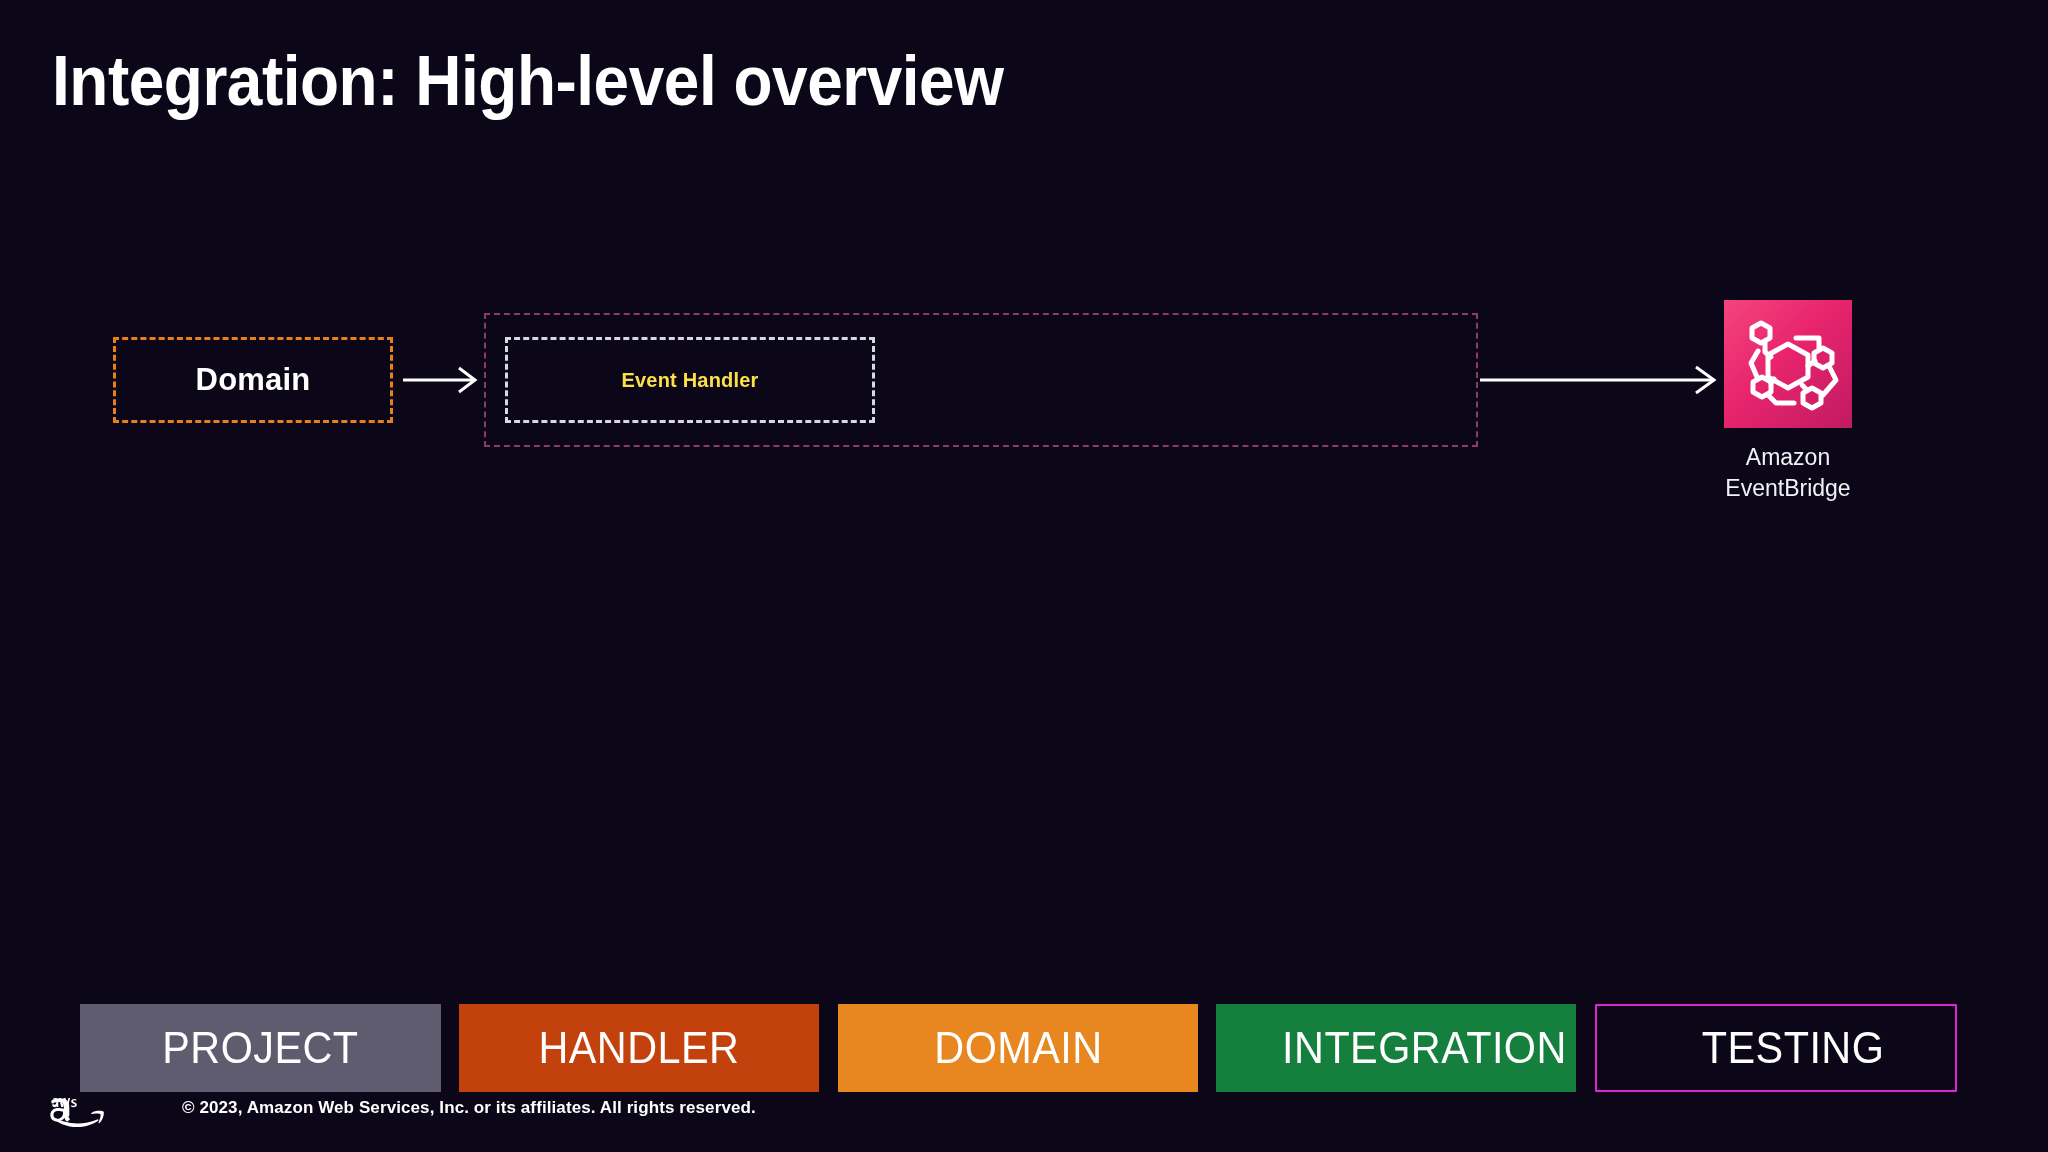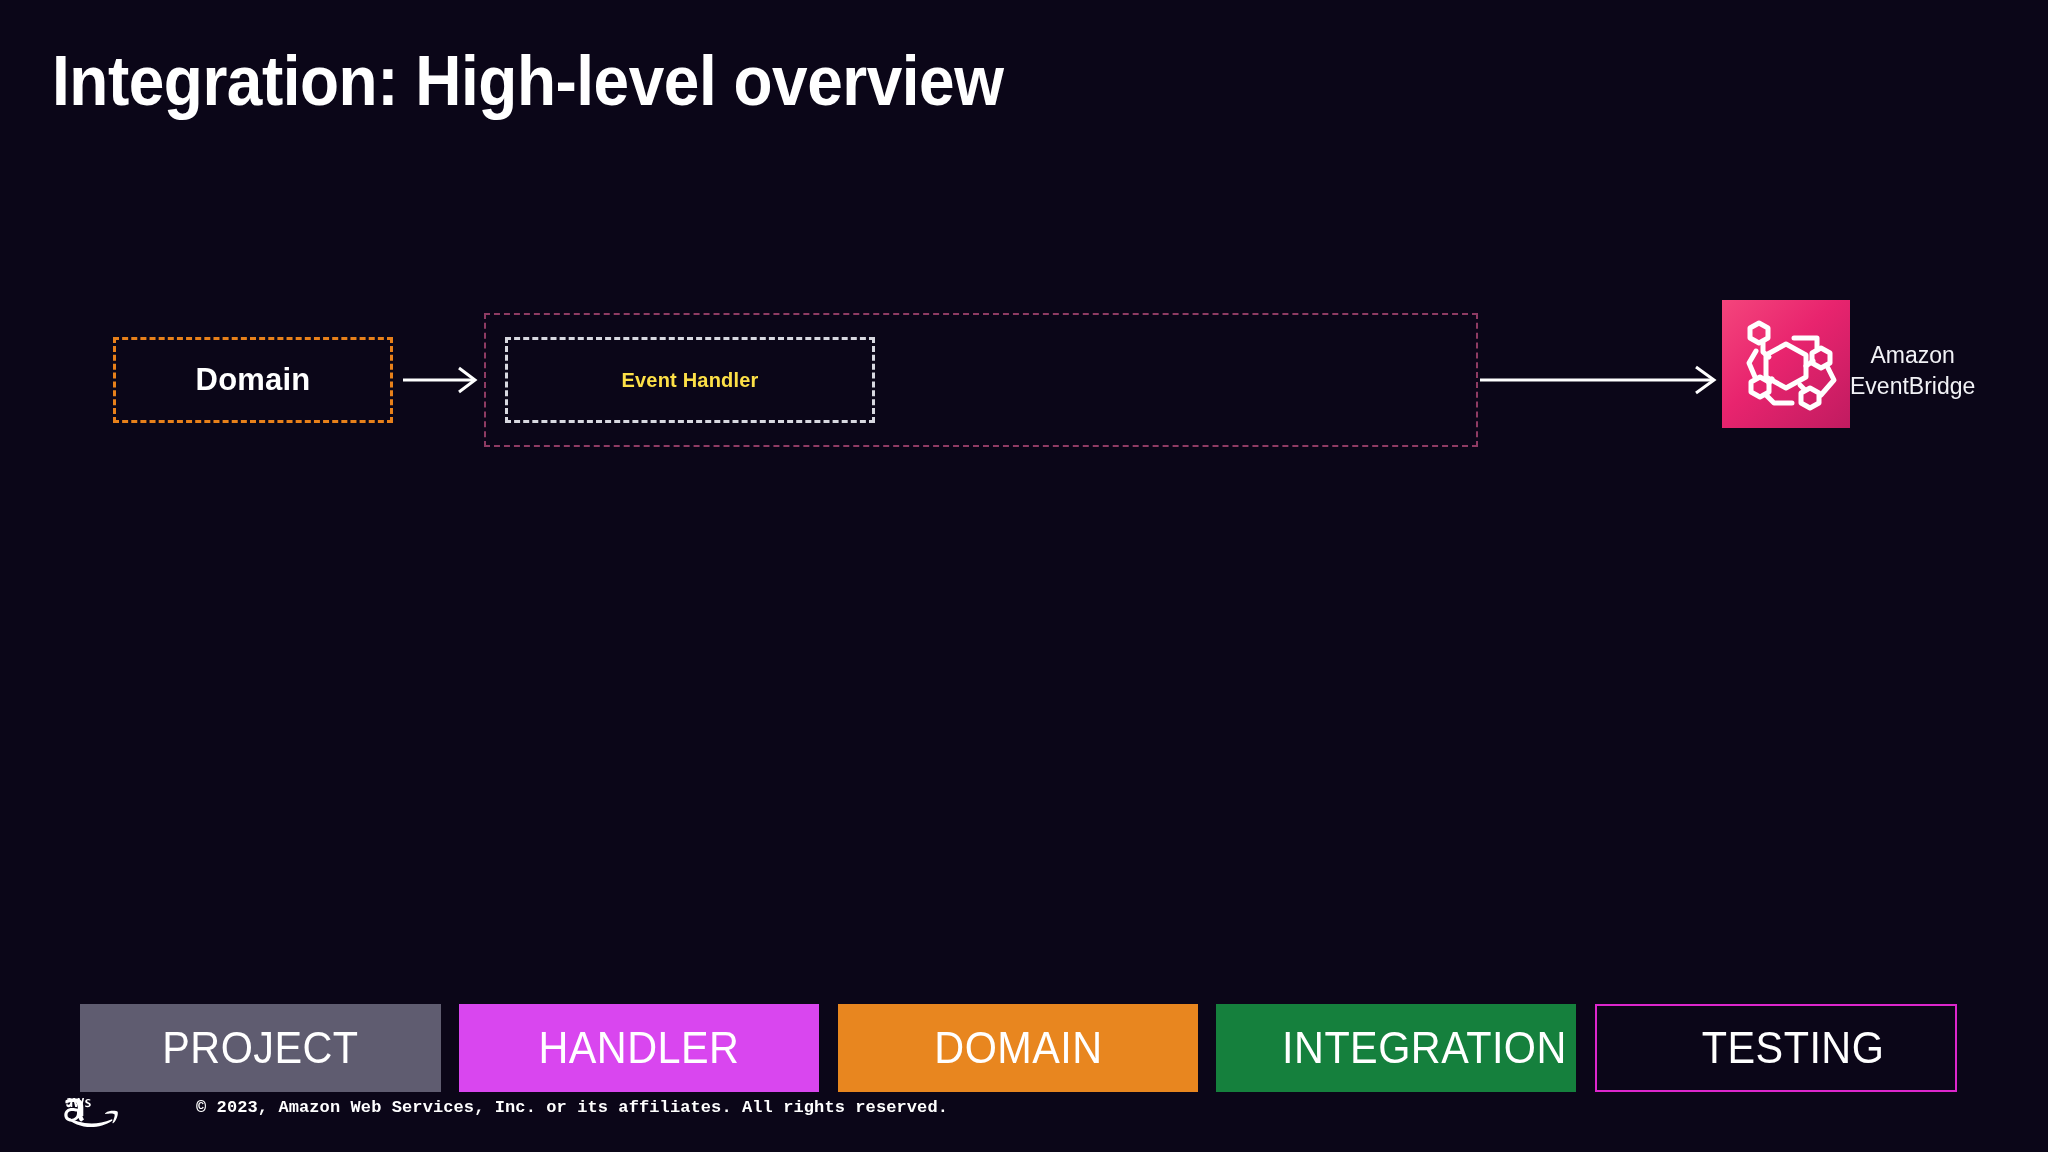--- a/index.html
+++ b/index.html
@@ -69,21 +69,21 @@
 
   
   .arrow-short { position:absolute; left:403px; top:362px; width:78px; height:36px; }
   .arrow-long  { position:absolute; left:1480px; top:362px; width:240px; height:36px; }
 
   
   .service-node {
     position:absolute;
     left:1722px; top:300px;
     width:132px;
-    display:flex; flex-direction:row; align-items:center;
+    display:flex; flex-direction:column; align-items:center;
   }
   .service-icon {
     width:128px; height:128px;
     background:linear-gradient(135deg, #F4457C 0%, #E8246E 45%, #C01B60 100%);
     display:block;
     position:relative;
   }
   .service-icon svg { display:block; }
   .service-label {
     margin-top:14px;
@@ -103,27 +103,27 @@
     top:0; height:88px;
     display:flex; align-items:center; justify-content:center;
     font-size:44px;
     color:#FFFFFF;
     letter-spacing:0.5px;
     transform-origin:center center;
   }
   .nav-item .nav-label { transform:scaleX(0.94); display:inline-block; }
 
   #nav-project     { left:80px;   width:361px; background:#5F5C70; }
-  #nav-handler     { left:459px;  width:360px; background:#d946ef; }
+  #nav-handler     { left:459px;  width:360px; background:#c2410c; }
   #nav-domain      { left:838px;  width:360px; background:#E8861F; }
   #nav-integration { left:1216px; width:360px; background:#15803d;justify-content:flex-end; }
   #nav-testing     { left:1595px; width:362px; background:transparent; border:2px solid #DD26CC;padding-left:34px; }
 
   
-  .footer { position:absolute; left:14px; bottom:0; width:1984px; height:60px;font-family:Liberation Mono, monospace; }
+  .footer { position:absolute; left:0; bottom:0; width:1984px; height:60px; }
   .aws-logo { position:absolute; left:48px; top:-2px; width:80px; height:46px; }
   .copyright {
     position:absolute; left:182px; top:6px;
     font-size:17px; font-weight:bold; color:#FFFFFF;
     letter-spacing:0.1px;
   }
 </style>
 </head>
 <body>
 

